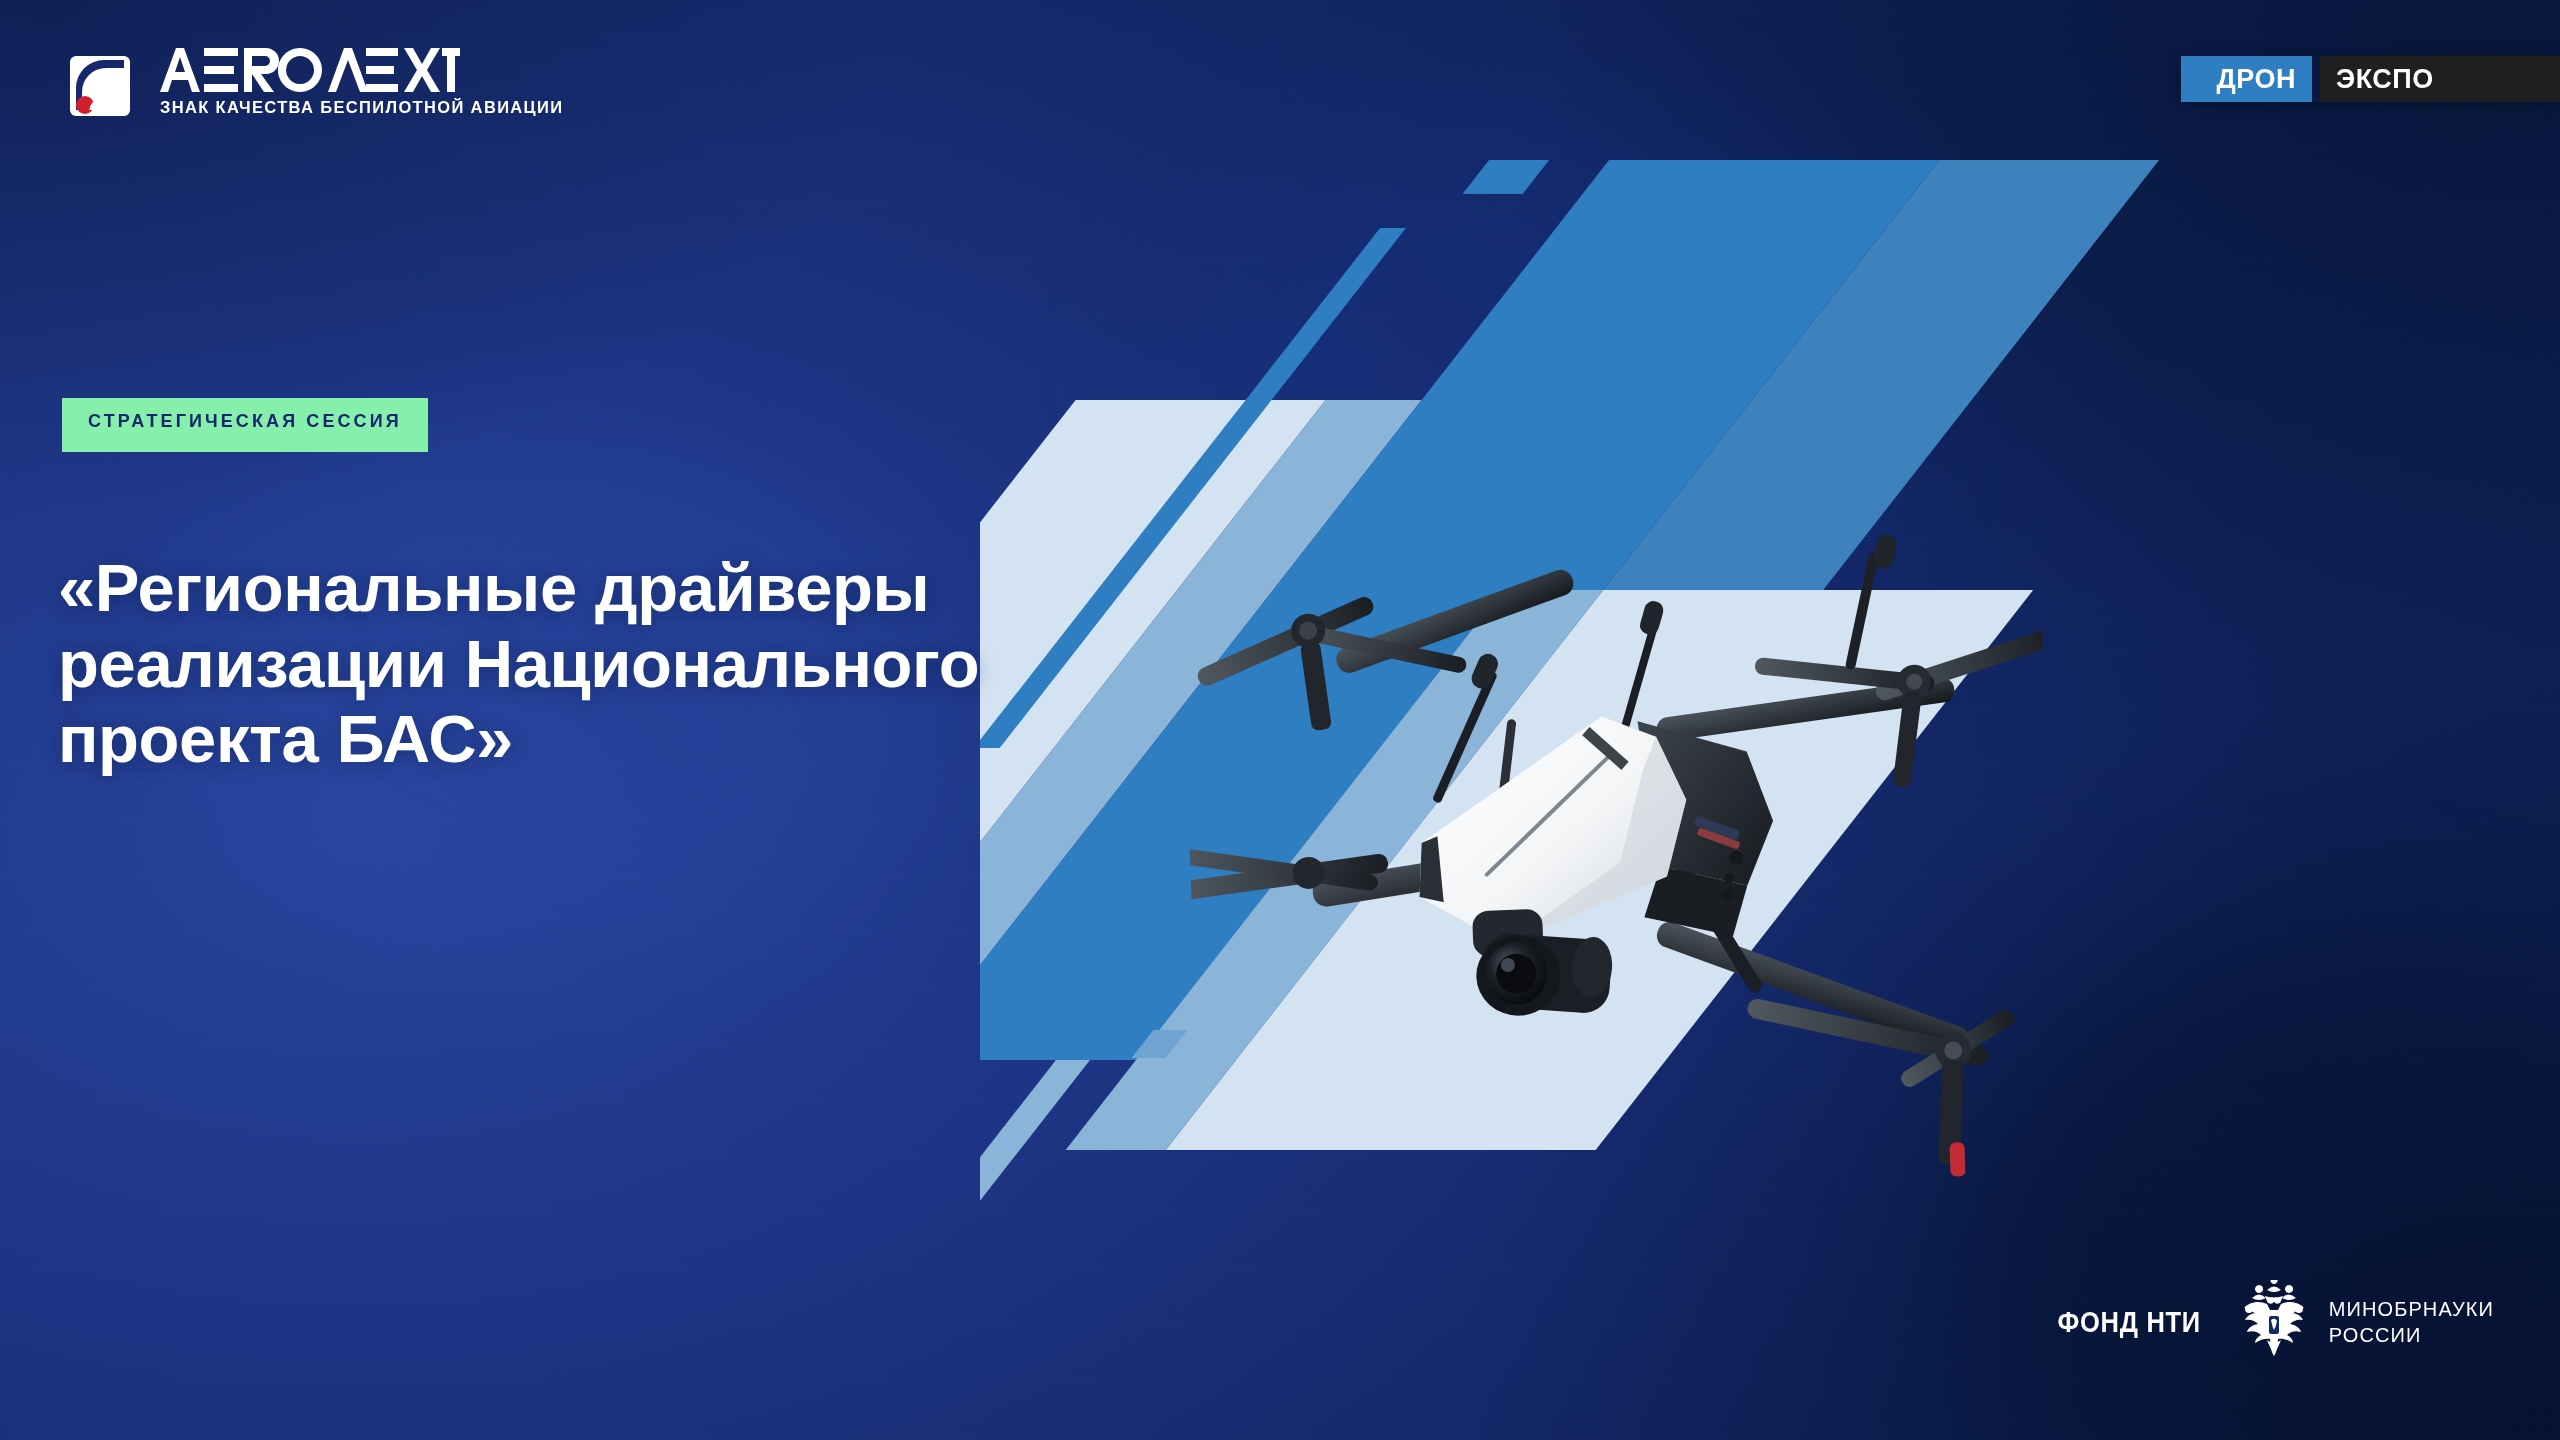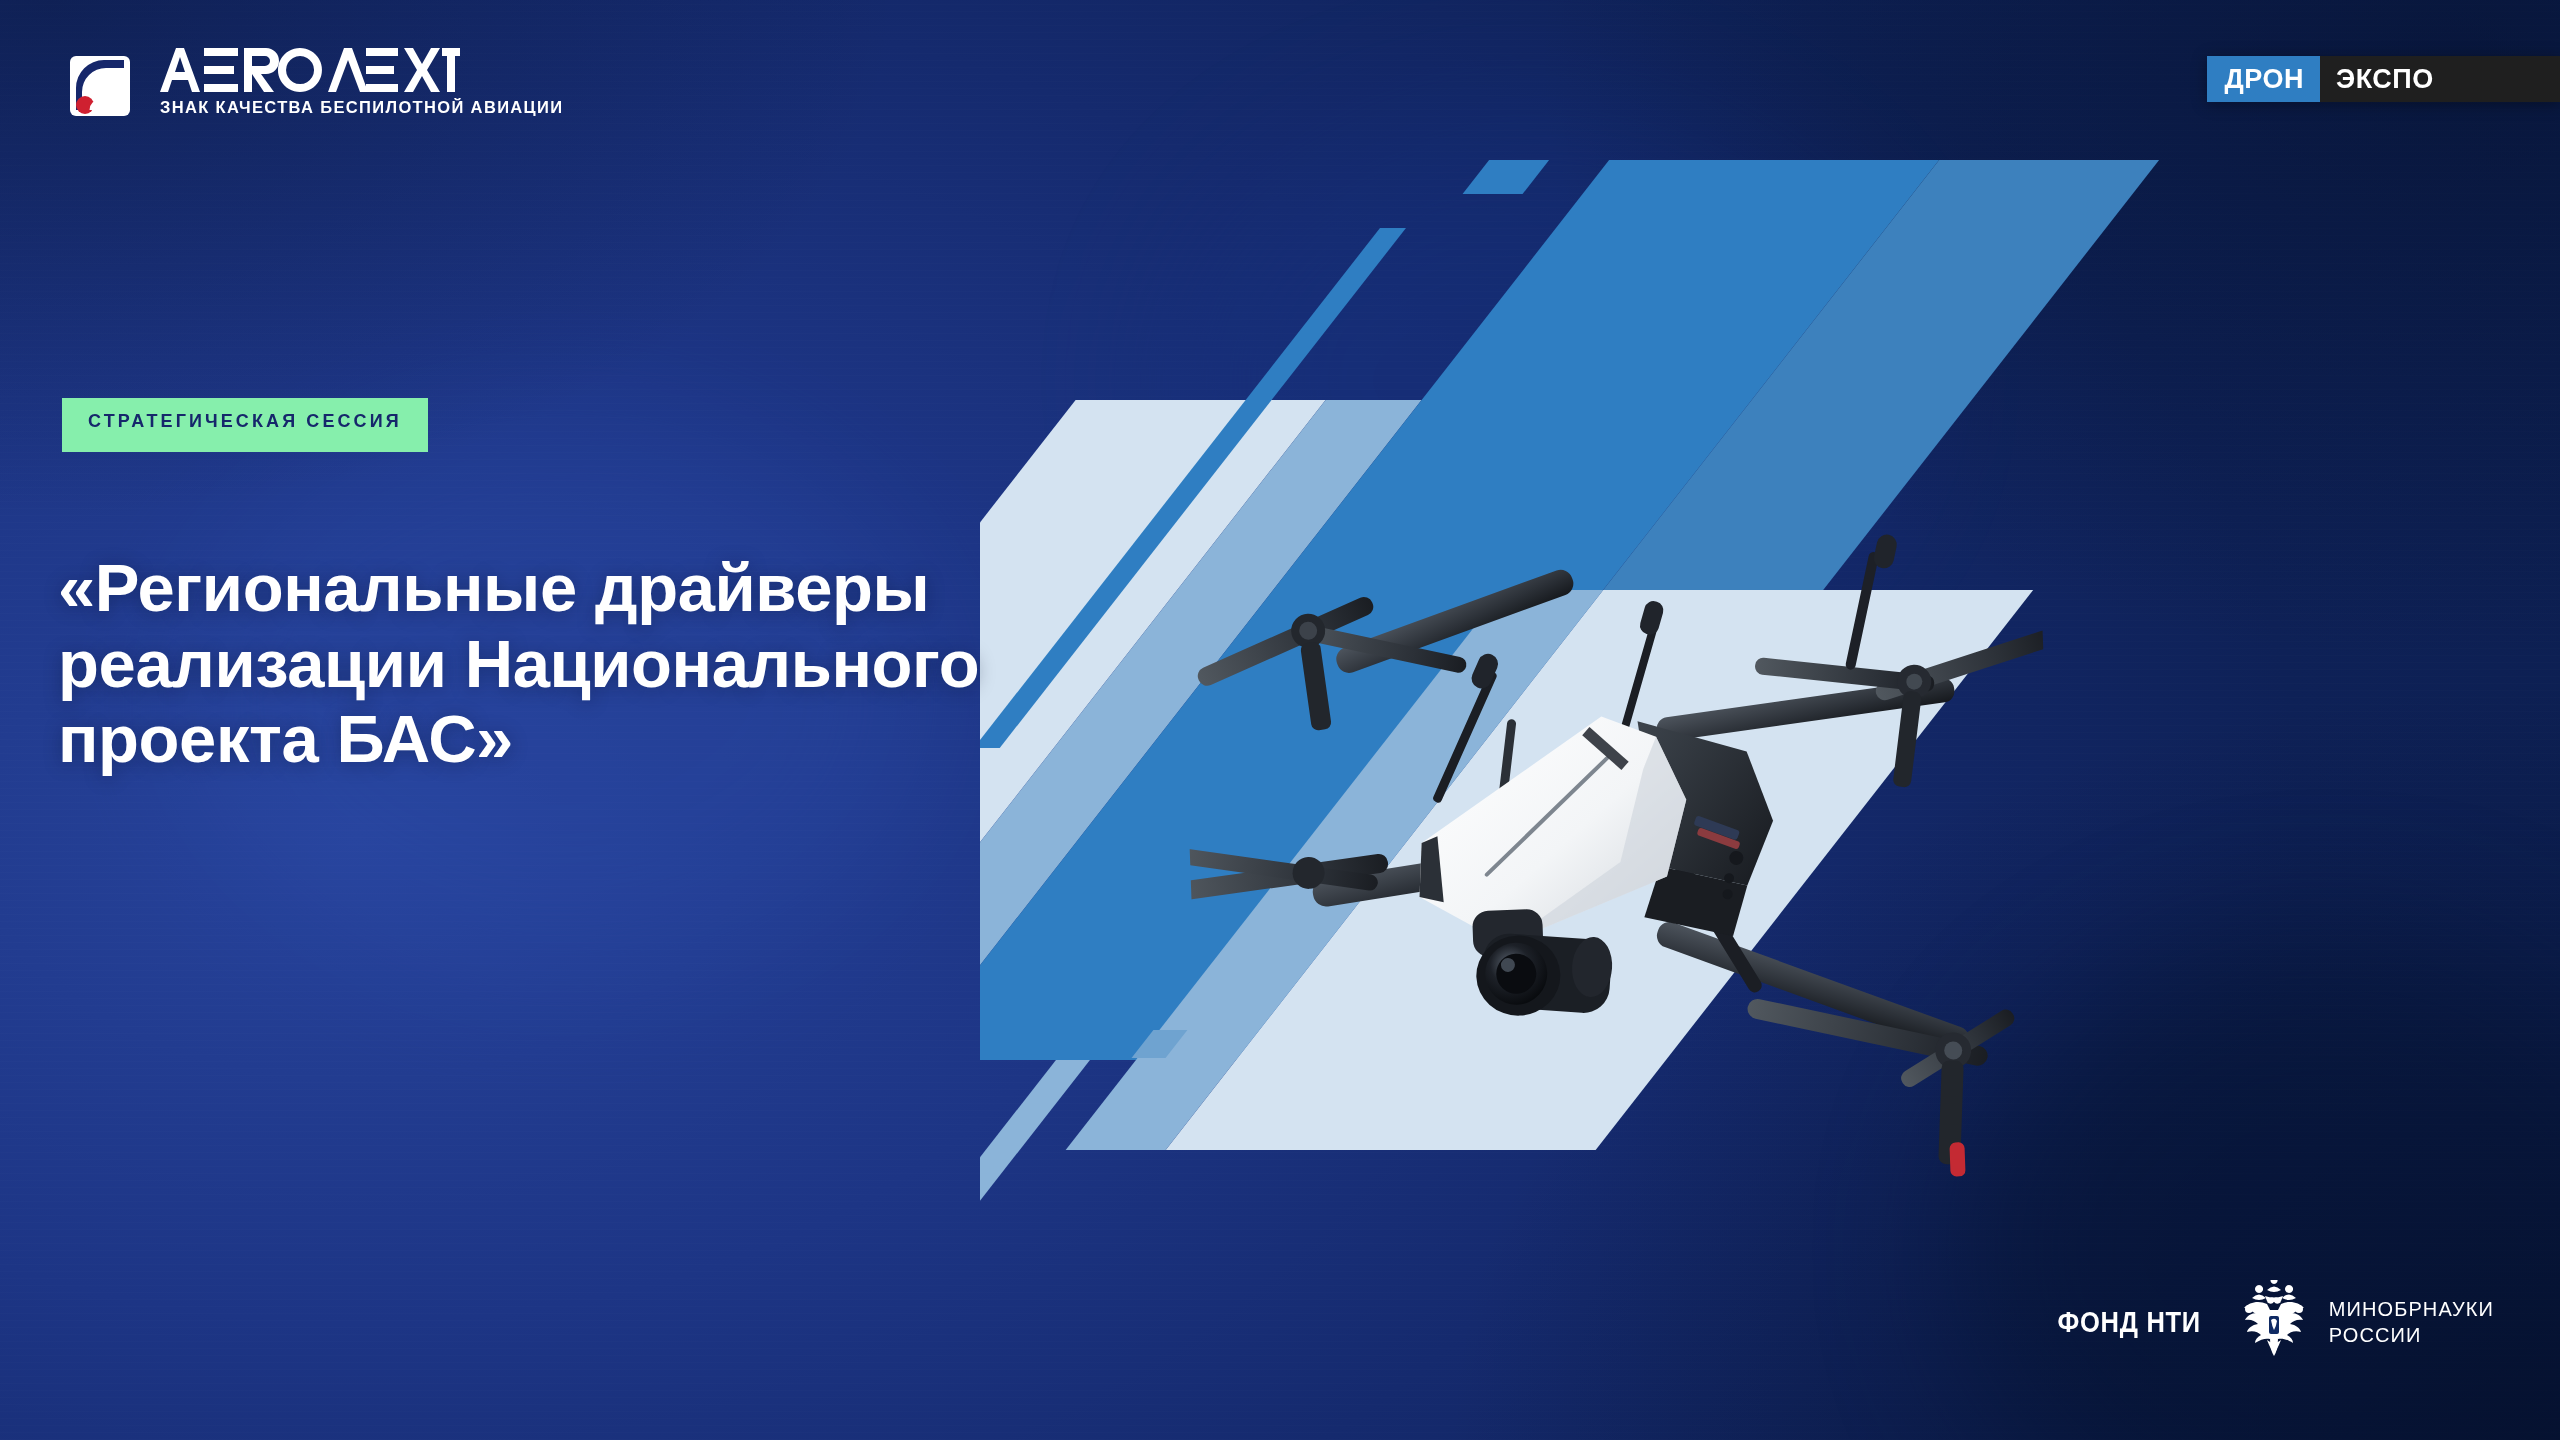--- a/index.html
+++ b/index.html
@@ -53,26 +53,27 @@
   .logo-tag{
     color:#ffffff;font-size:16.5px;letter-spacing:1.35px;font-weight:700;
     white-space:nowrap;
   }
   .expo-badge{
     position:absolute;right:0;top:56px;height:46px;display:flex;align-items:stretch;
     box-shadow:0 2px 14px rgba(0,0,0,.35);
   }
   .expo-badge .part-a{
     background:#2f7ec2;color:#ffffff;display:flex;align-items:center;
-    padding:0 16px 0 18px;font-size:27px;font-weight:800;letter-spacing:.5px;
+    padding:0 16px 0 36px;font-size:27px;font-weight:800;letter-spacing:.5px;
   }
   .expo-badge .part-b{
     background:#1f1f1f;color:#ffffff;display:flex;align-items:center;
     padding:0 22px 0 16px;font-size:27px;font-weight:800;letter-spacing:.5px;
     min-width:240px;
+    margin-left:8px;
   }
 
   
   .kicker{
     position:absolute;left:62px;top:398px;
     background:#86efac;color:#16276b;
     font-size:18px;font-weight:700;letter-spacing:3.1px;
     padding:13px 26px 20px 26px;
     white-space:nowrap;
   }

